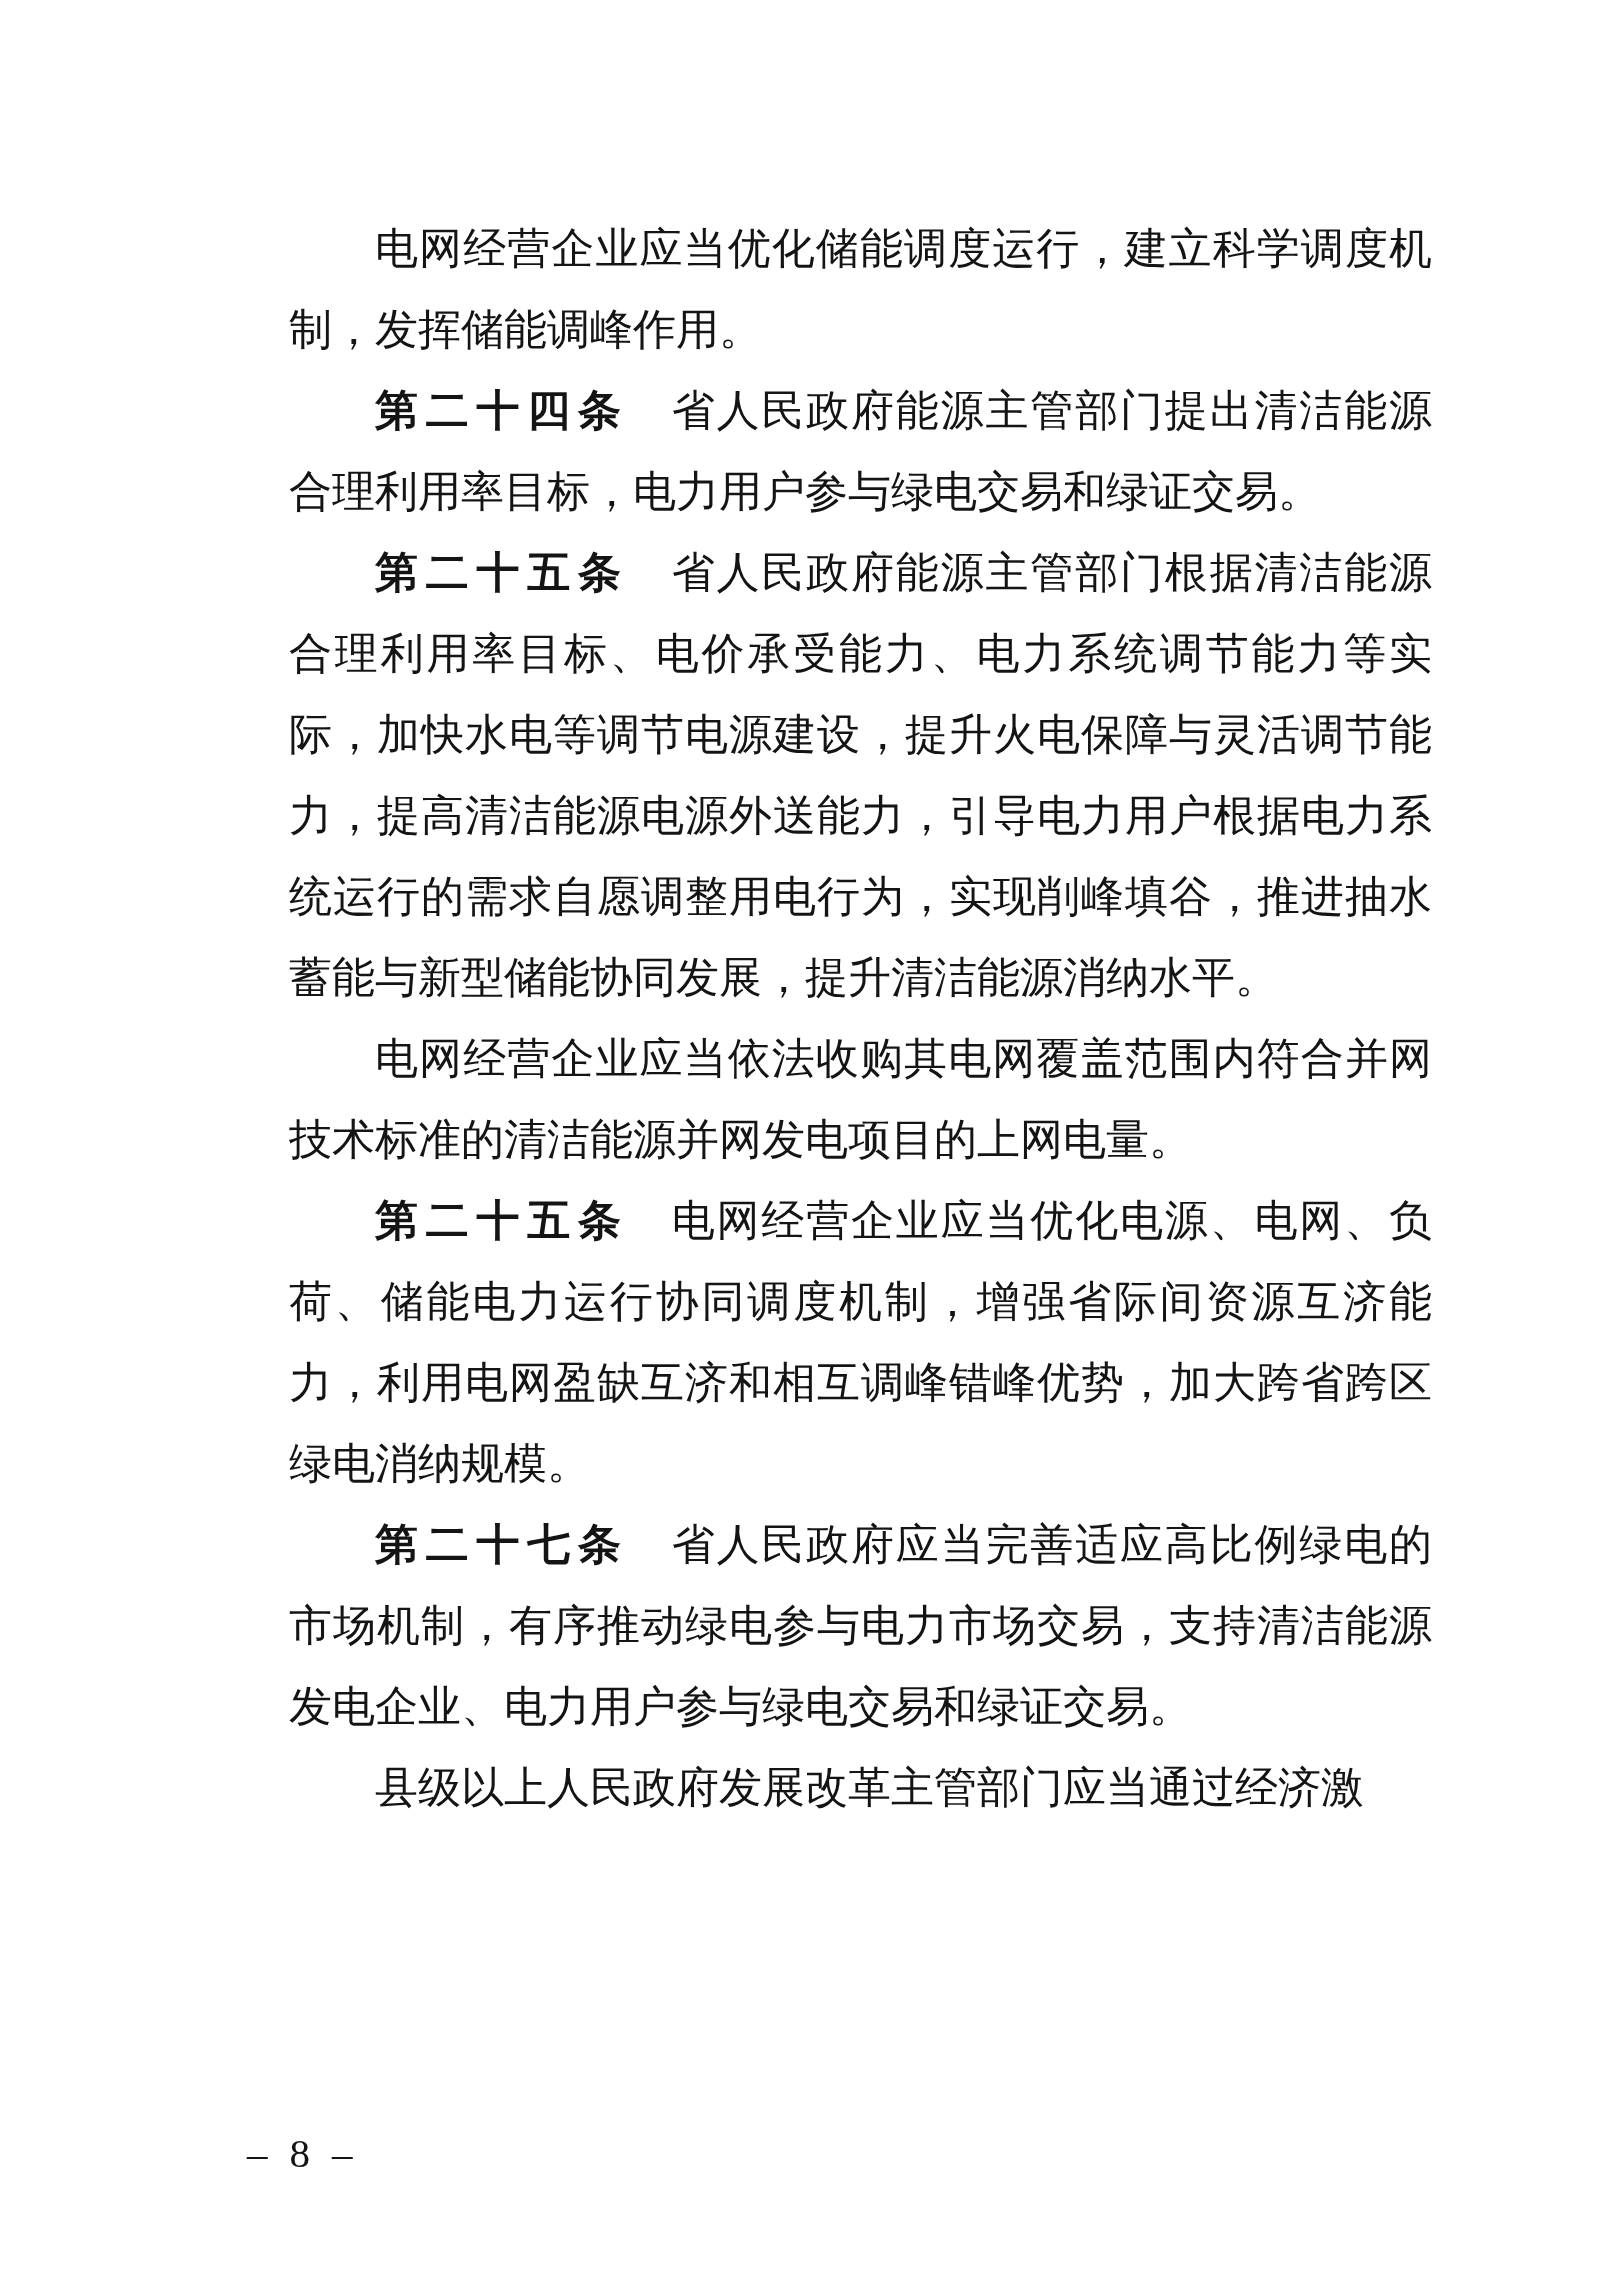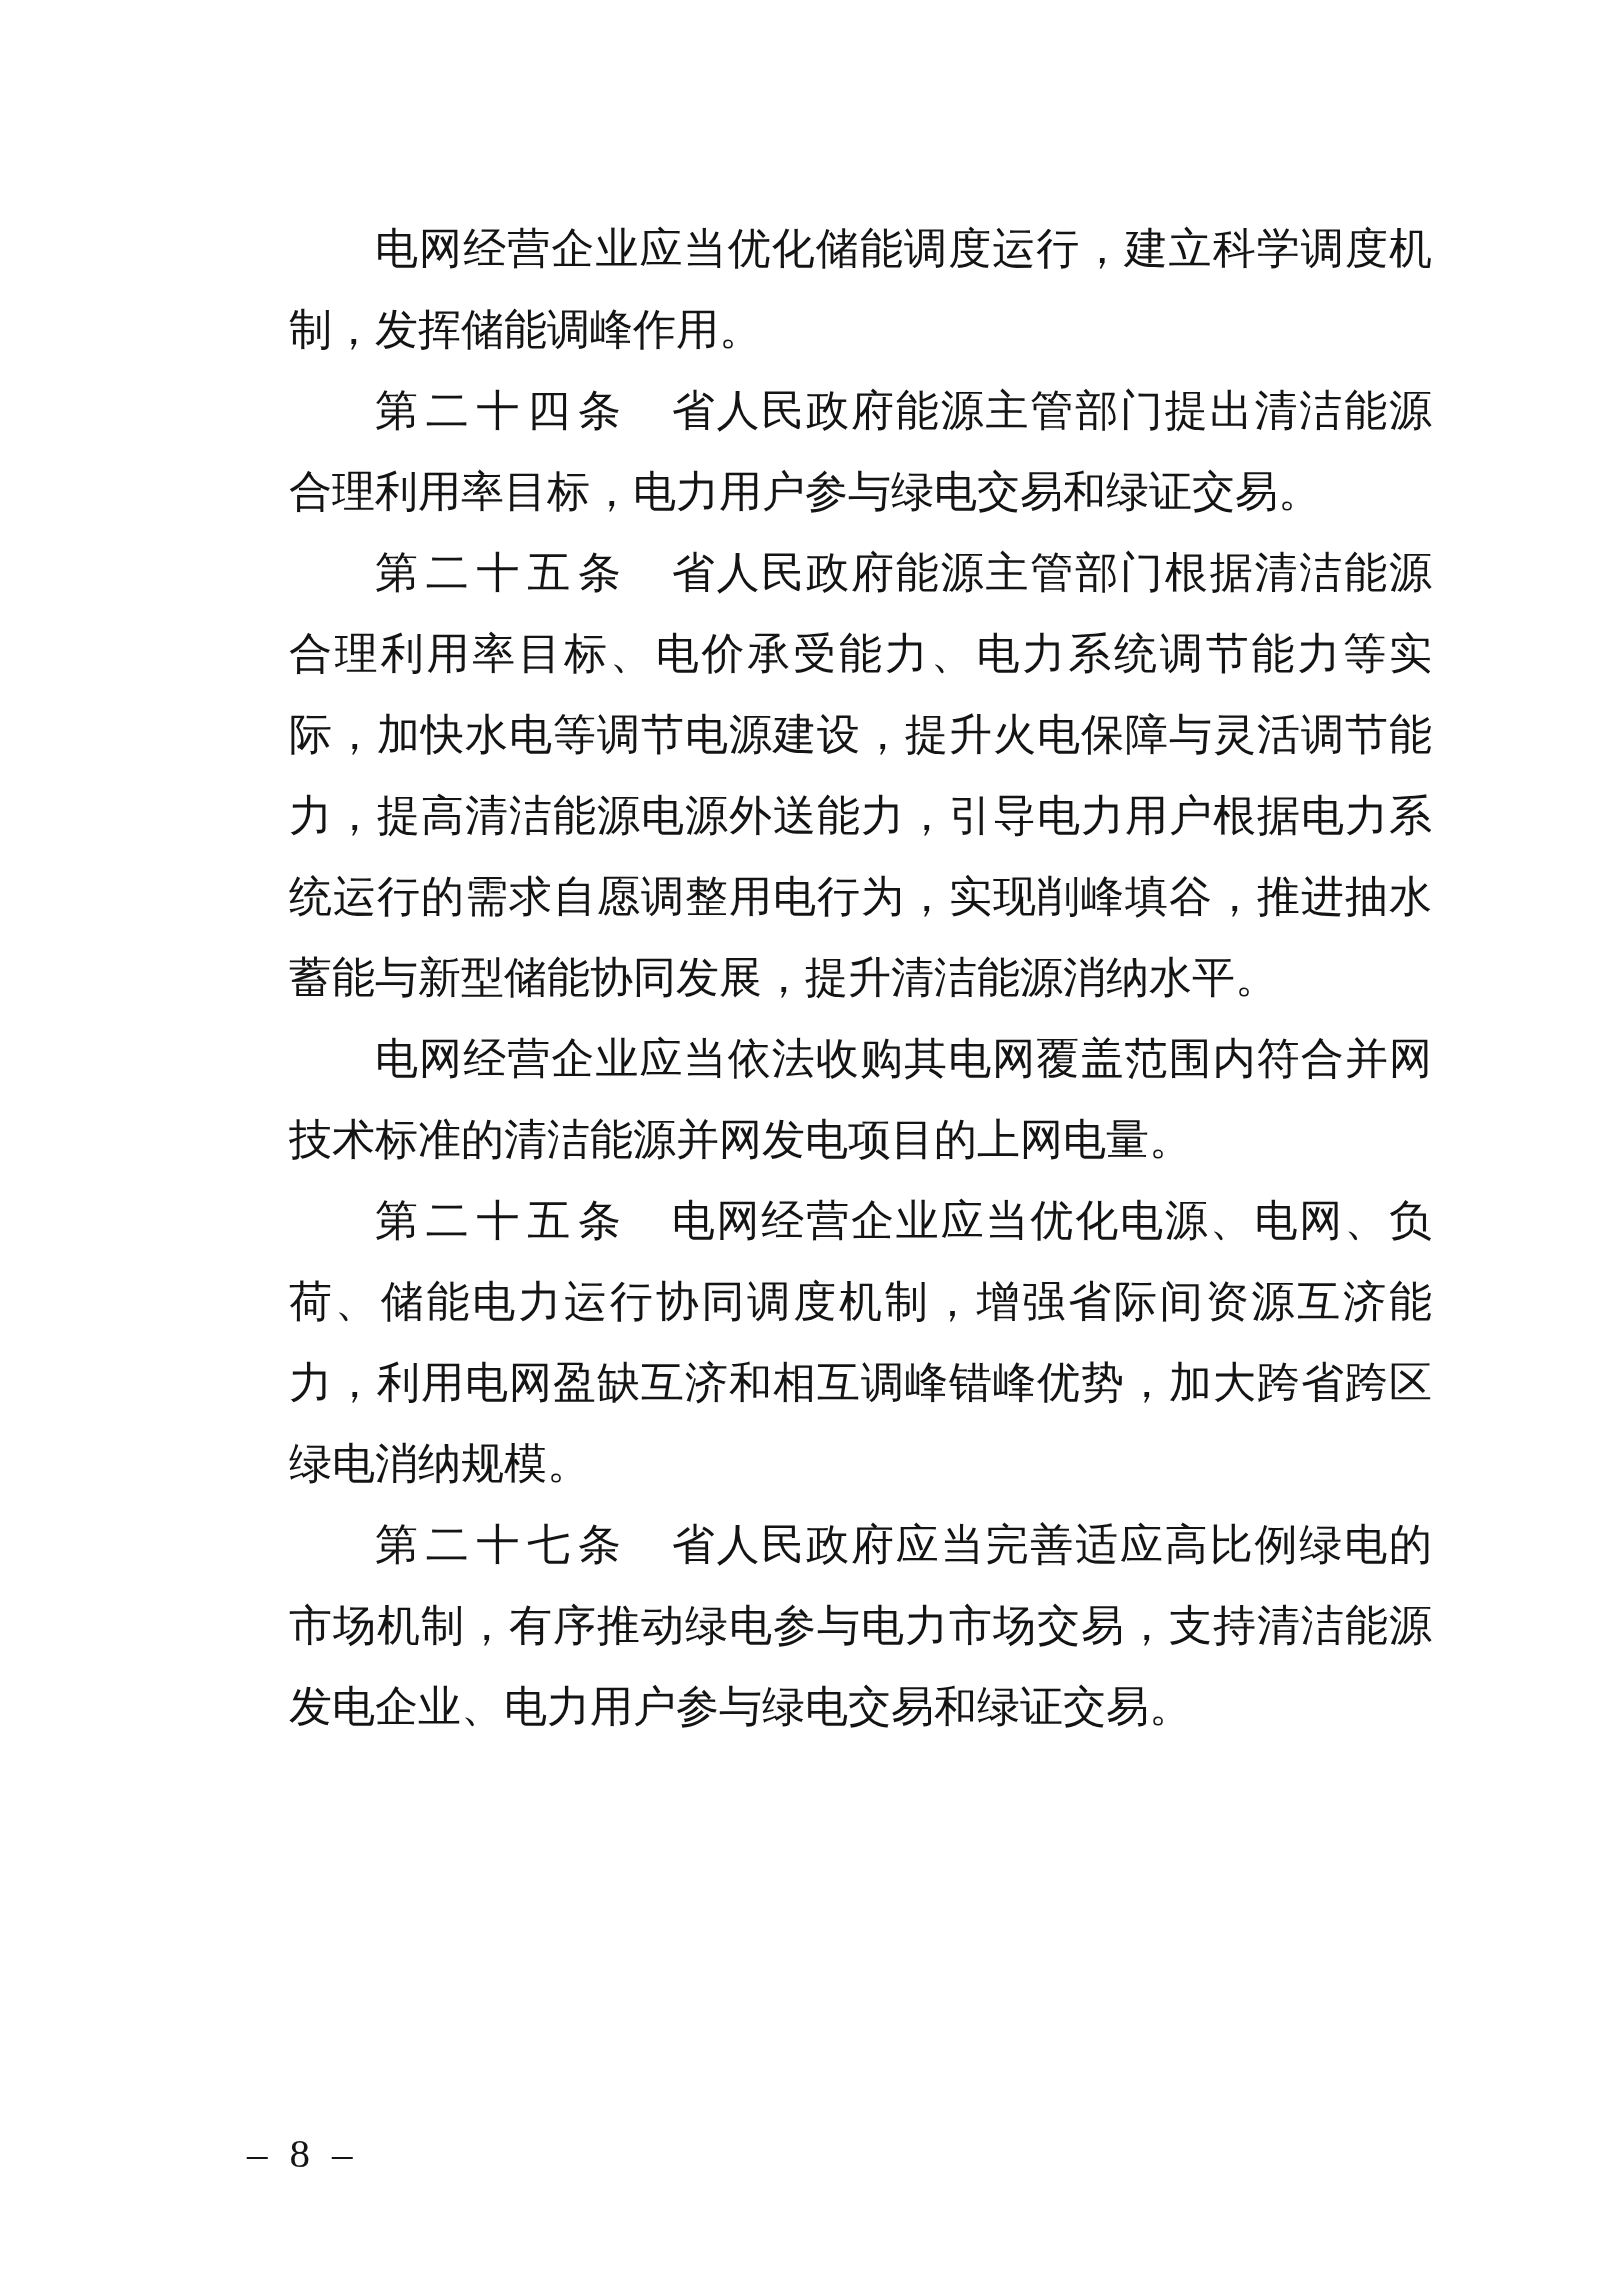--- a/index.html
+++ b/index.html
@@ -28,21 +28,21 @@
     word-break: normal;
     margin-left: 44px;
   }
   .content p {
     margin: 0;
     padding: 0;
     text-indent: 2em;
   }
   .article-label {
     font-family: "Liberation Sans", "DejaVu Sans", sans-serif;
-    font-weight: 400;
+    font-weight: 700;
     letter-spacing: 5.9px;
     margin-right: 43px;
   }
   .article-label:empty {
     display: none;
   }
   .footer {
     position: absolute;
     left: 247px;
     top: 2125px;
@@ -58,18 +58,19 @@
 <div class="page">
 
   <div class="content">
 
   <p><span>电网经营企业应当优化储能调度运行，建立科学调度机制，发挥储能调峰作用。</span></p>
       <p><b class="article-label">第二十四条</b><span>省人民政府能源主管部门提出清洁能源合理利用率目标，电力用户参与绿电交易和绿证交易。</span></p>
       <p><b class="article-label">第二十五条</b><span>省人民政府能源主管部门根据清洁能源合理利用率目标、电价承受能力、电力系统调节能力等实际，加快水电等调节电源建设，提升火电保障与灵活调节能力，提高清洁能源电源外送能力，引导电力用户根据电力系统运行的需求自愿调整用电行为，实现削峰填谷，推进抽水蓄能与新型储能协同发展，提升清洁能源消纳水平。</span></p>
       <p><span>电网经营企业应当依法收购其电网覆盖范围内符合并网技术标准的清洁能源并网发电项目的上网电量。</span></p>
       <p><b class="article-label">第二十五条</b><span>电网经营企业应当优化电源、电网、负荷、储能电力运行协同调度机制，增强省际间资源互济能力，利用电网盈缺互济和相互调峰错峰优势，加大跨省跨区绿电消纳规模。</span></p>
       <p><b class="article-label">第二十七条</b><span>省人民政府应当完善适应高比例绿电的市场机制，有序推动绿电参与电力市场交易，支持清洁能源发电企业、电力用户参与绿电交易和绿证交易。</span></p>
+      <p><span>县级以上人民政府发展改革主管部门应当通过经济激</span></p>
     </div>
 
   <div class="footer">– 8 –</div>
 
 </div>
 
 
 </body></html>

